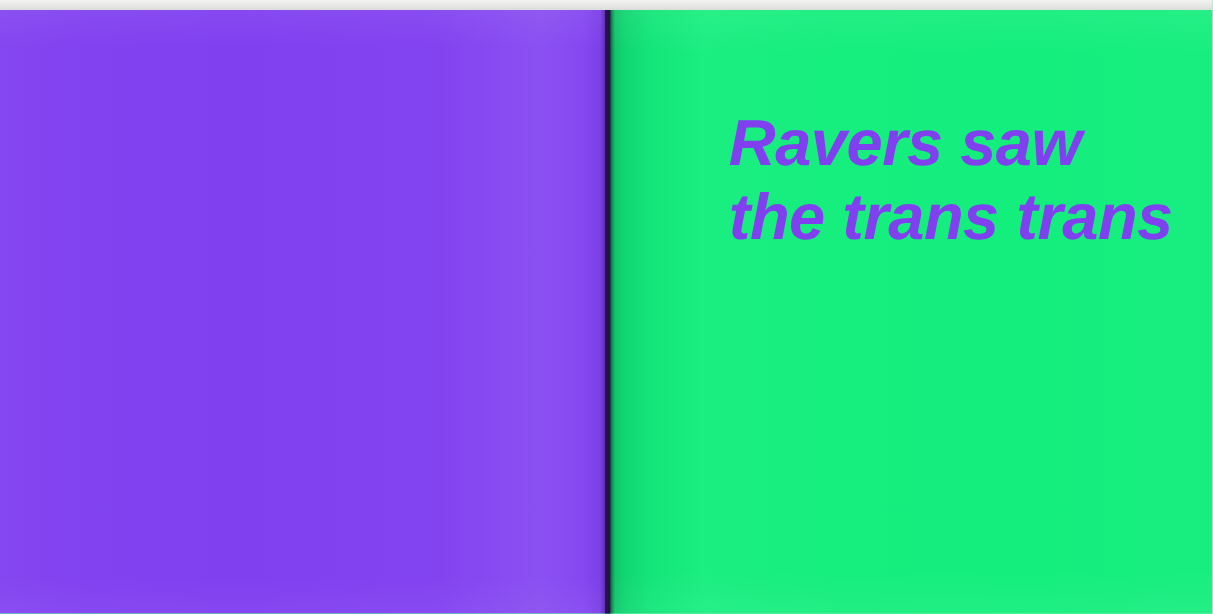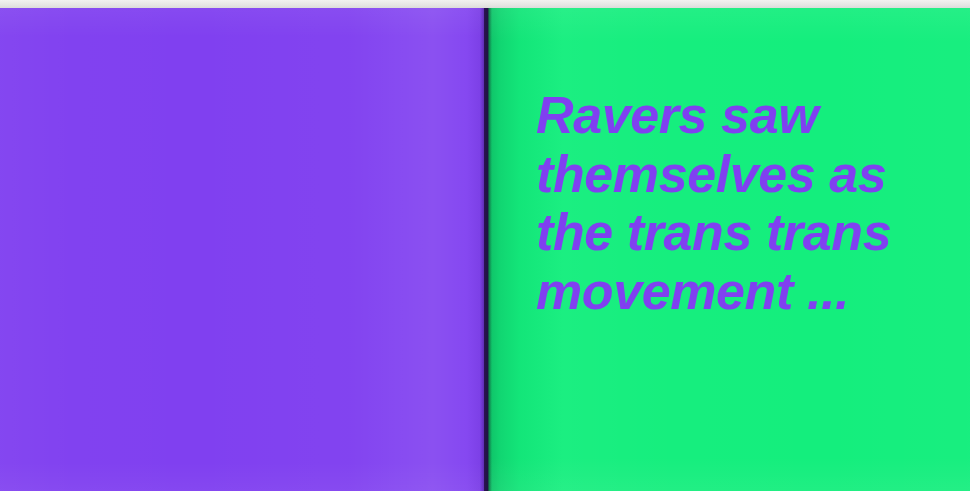--- a/index.html
+++ b/index.html
@@ -146,20 +146,21 @@
     font-style: italic;
     font-size: 52px;
     line-height: 58.5px;
     letter-spacing: -0.4px;
     color: #8040f0;
     -webkit-font-smoothing: antialiased;
   }
   .quote-line {
     display: block;
     white-space: nowrap;
+    margin-left: 47px;
   }
 </style>
 </head>
 <body>
 
 <div class="screenshot">
 
   <div class="top-strip"></div>
 
   <div class="page-left">
@@ -170,18 +171,16 @@
   <div class="page-right">
     <div class="sheen"></div>
     <div class="sheen-v"></div>
   </div>
 
   <div class="gutter"></div>
   <div class="gutter-core"></div>
 
   <div class="quote-block">
     <span class="quote-line">Ravers saw</span>
-    <span class="quote-line">themselves as</span>
     <span class="quote-line">the trans trans</span>
-    <span class="quote-line">movement ...</span>
   </div>
 
 </div>
 
 </body></html>

